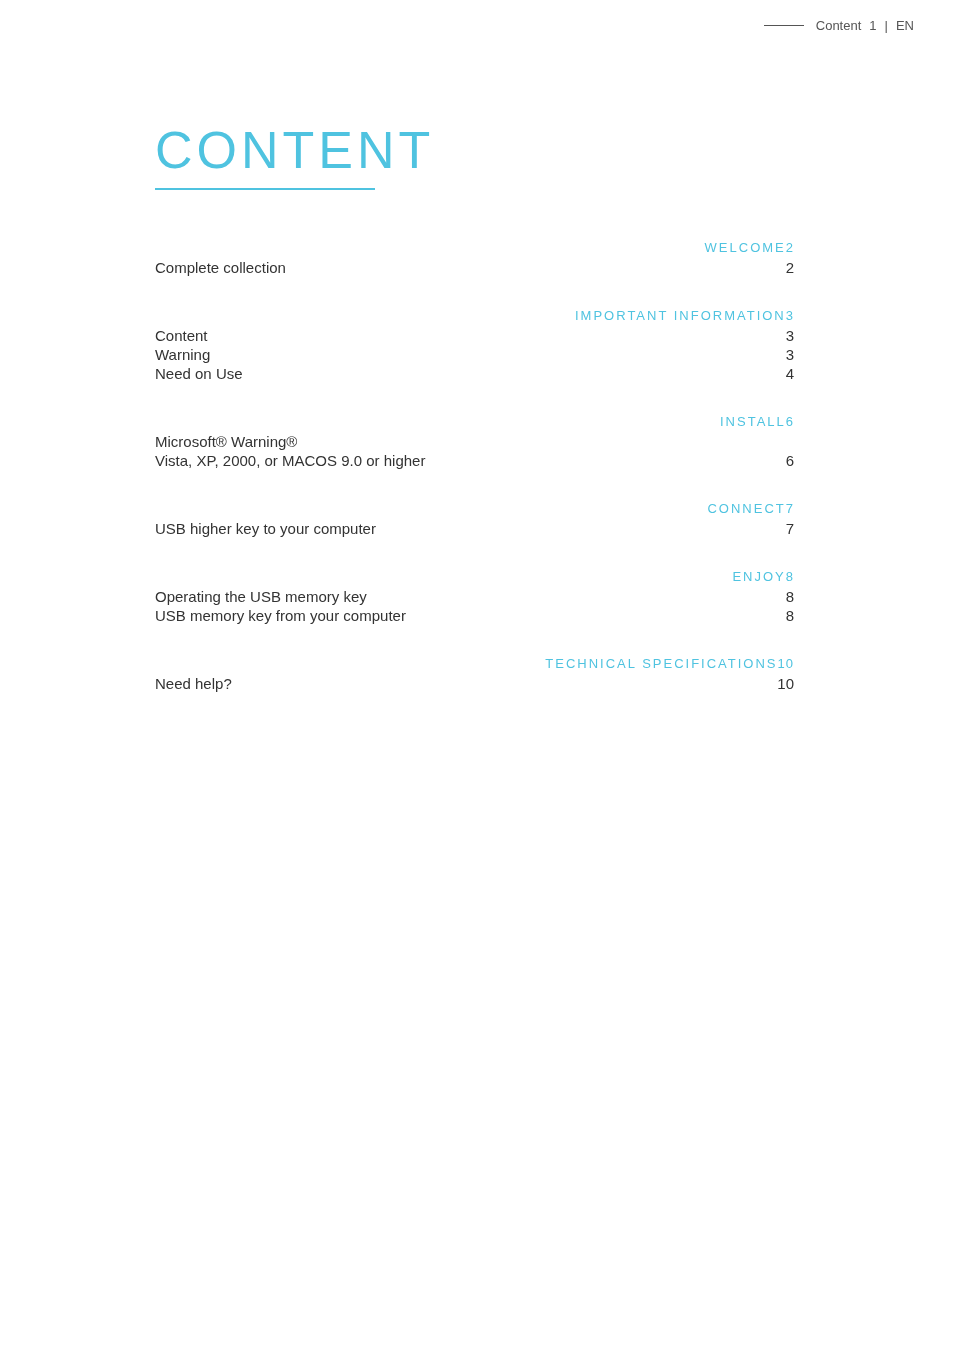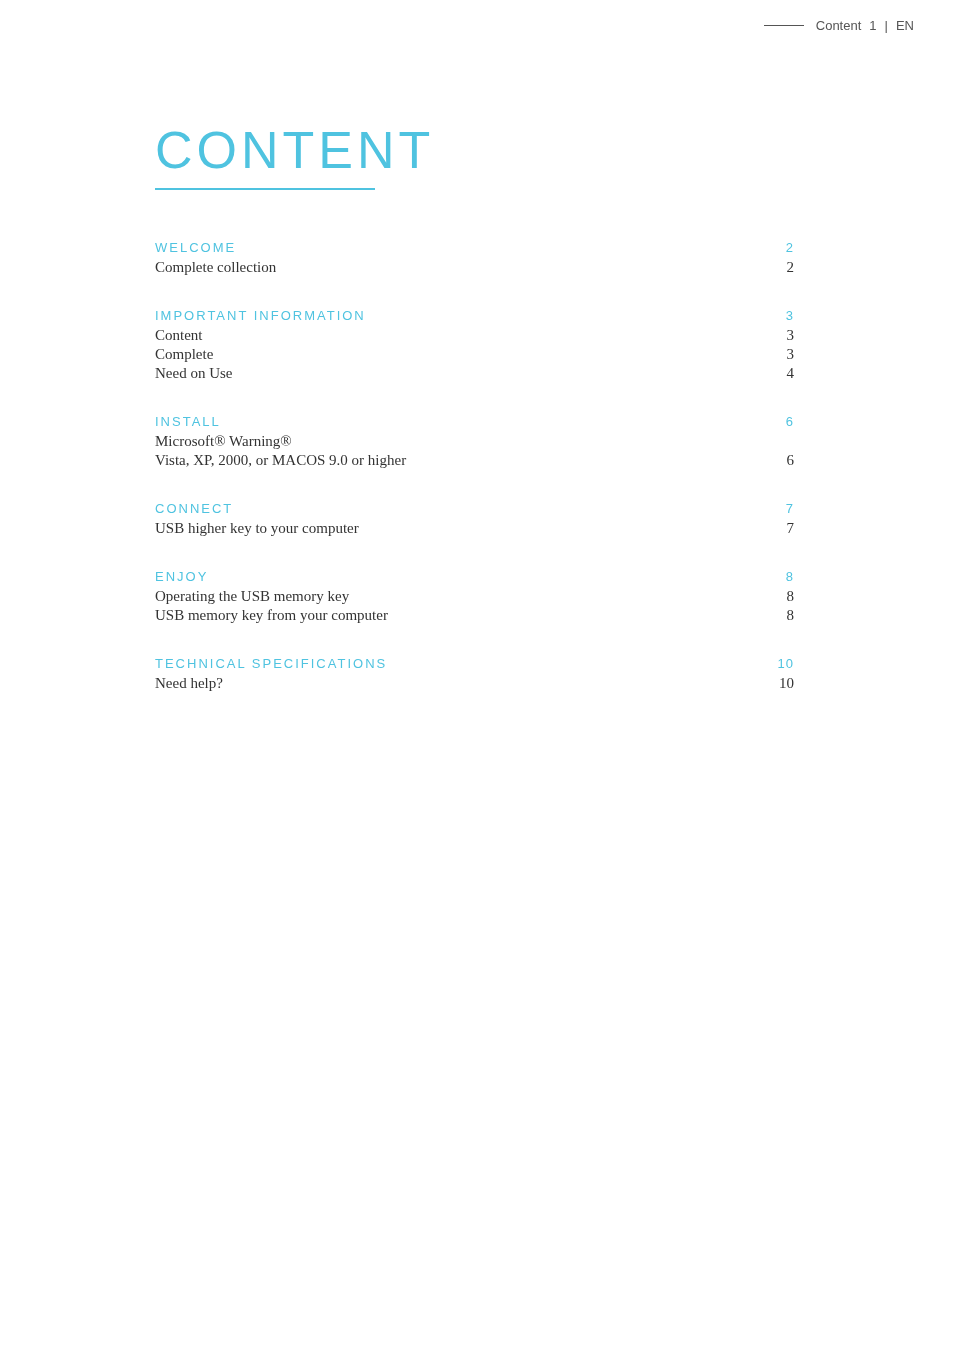--- a/index.html
+++ b/index.html
@@ -81,40 +81,39 @@
       letter-spacing: 2px;
       text-transform: uppercase;
       margin-bottom: 4px;
     }
 
     .toc-row {
       display: flex;
       justify-content: space-between;
       align-items: flex-start;
       margin-bottom: 2px;
-      font-family: Liberation Serif, serif;
     }
 
     .toc-row-text {
       font-size: 15px;
       color: #333;
       font-weight: 300;
     }
 
     .toc-row-page {
       font-size: 15px;
       color: #333;
       font-weight: 300;
       min-width: 20px;
       text-align: right;
     }
 
     .toc-section-header-row {
       display: flex;
-      justify-content: space-between;
+      justify-content: flex-end;
       align-items: baseline;
     }
 
     .toc-section-page {
       color: #4fc3e0;
       font-size: 13px;
       font-weight: 400;
       letter-spacing: 1px;
     }
   </style>
@@ -147,21 +146,21 @@
       <div class="toc-section">
         <div class="toc-section-header-row">
           <div class="toc-section-header">IMPORTANT INFORMATION</div>
           <div class="toc-section-page">3</div>
         </div>
         <div class="toc-row">
           <div class="toc-row-text">Content</div>
           <div class="toc-row-page">3</div>
         </div>
         <div class="toc-row">
-          <div class="toc-row-text">Complete</div>
+          <div class="toc-row-text">Warning</div>
           <div class="toc-row-page">3</div>
         </div>
         <div class="toc-row">
           <div class="toc-row-text">Need on Use</div>
           <div class="toc-row-page">4</div>
         </div>
       </div>
       <div class="toc-section">
         <div class="toc-section-header-row">
           <div class="toc-section-header">INSTALL</div>

